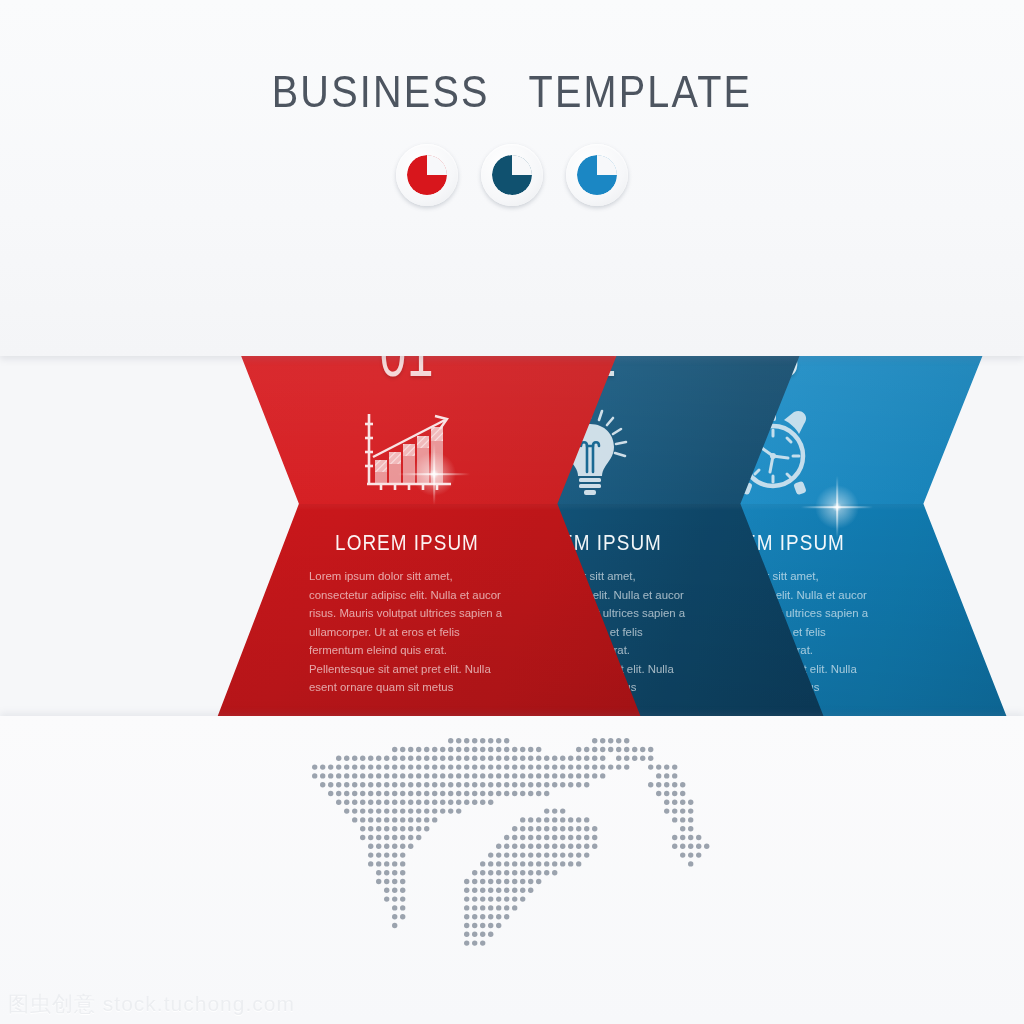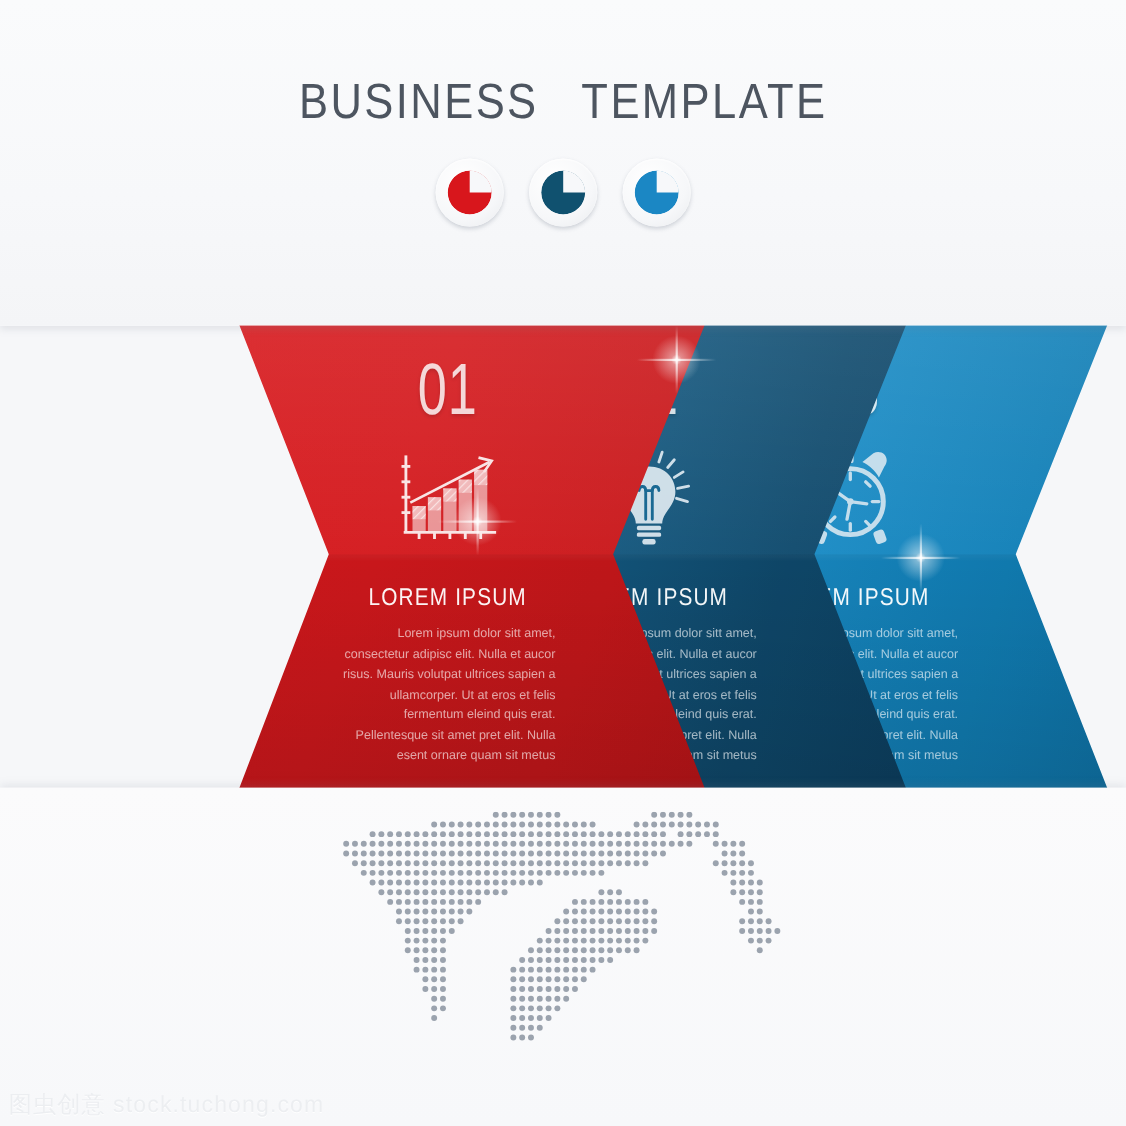--- a/index.html
+++ b/index.html
@@ -6,21 +6,21 @@
   body{
     width:1024px;height:1024px;overflow:hidden;
     background:#f7f8fa;
     font-family:"Liberation Sans", sans-serif;
     position:relative;
   }
   #stage{position:relative;width:1024px;height:1024px;overflow:hidden;background:#f6f7f9;}
 
   
   .top-band{
-    position:absolute;left:0;top:0;width:1024px;height:296px;
+    position:absolute;left:0;top:0;width:1024px;height:356px;
     background:linear-gradient(180deg,#fafbfc 0%,#f7f8fa 60%,#f4f5f7 100%);
     box-shadow:0 3px 7px rgba(120,130,145,.18);
     z-index:6;
   }
   .title{
     position:absolute;left:0;top:66px;width:1024px;text-align:center;
     font-family:"Liberation Sans", sans-serif;
     font-size:45px;letter-spacing:2.5px;font-weight:400;
     color:#4d5560;
     transform:scaleX(.88);
@@ -85,21 +85,21 @@
     display:flex;align-items:center;justify-content:center;
   }
   .panel-icon svg{opacity:.88;}
   .panel-title{
     position:absolute;top:238px;left:0;width:100%;text-align:center;
     font-size:22px;letter-spacing:1.2px;color:rgba(255,255,255,.95);
     transform:scaleX(.86);
   }
   .panel-body{
     position:absolute;top:275px;left:50%;transform:translateX(-50%);
-    width:196px;text-align:right;
+    width:196px;text-align:left;
     font-size:11.4px;line-height:18.5px;
     color:rgba(255,255,255,.62);
   }
 
   
   .panel .band{
     position:absolute;left:0;top:49.5%;width:100%;height:50.5%;
     background:rgba(0,0,0,.055);pointer-events:none;
   }
 

